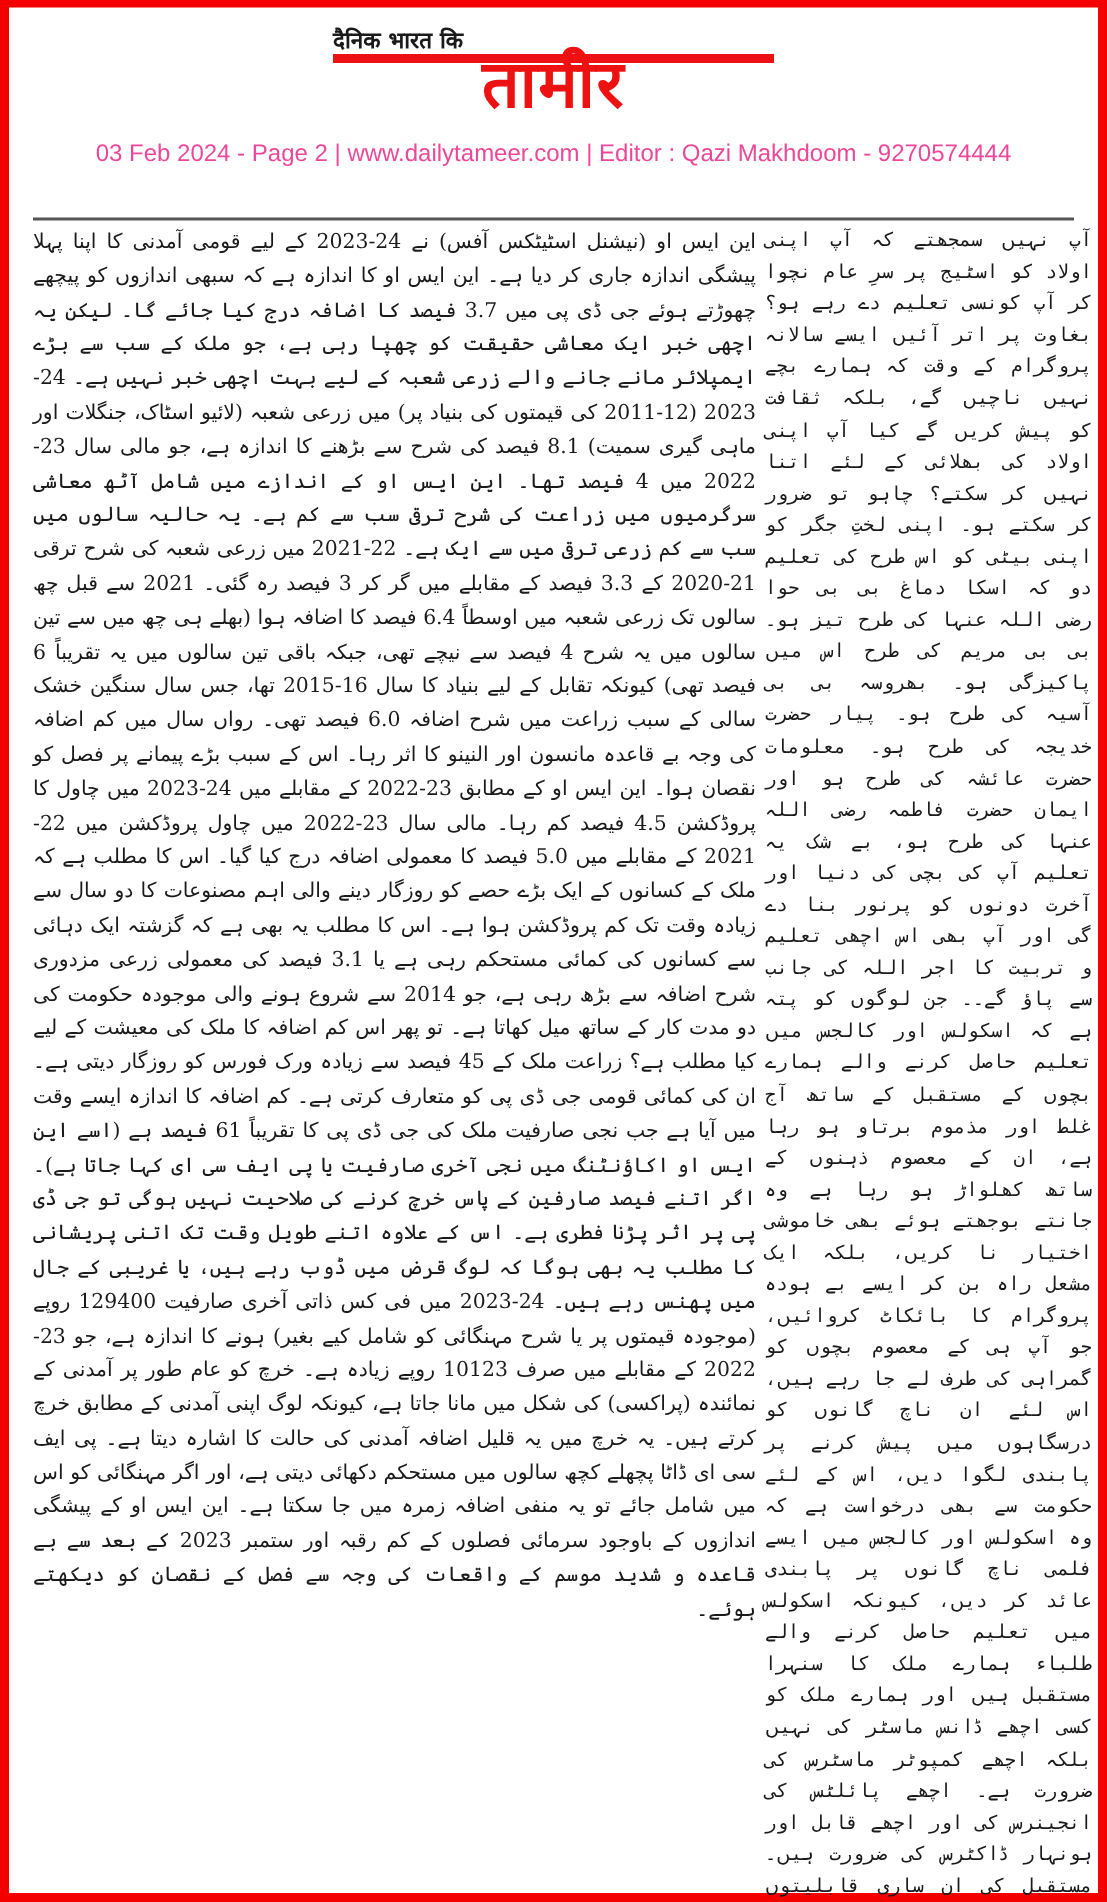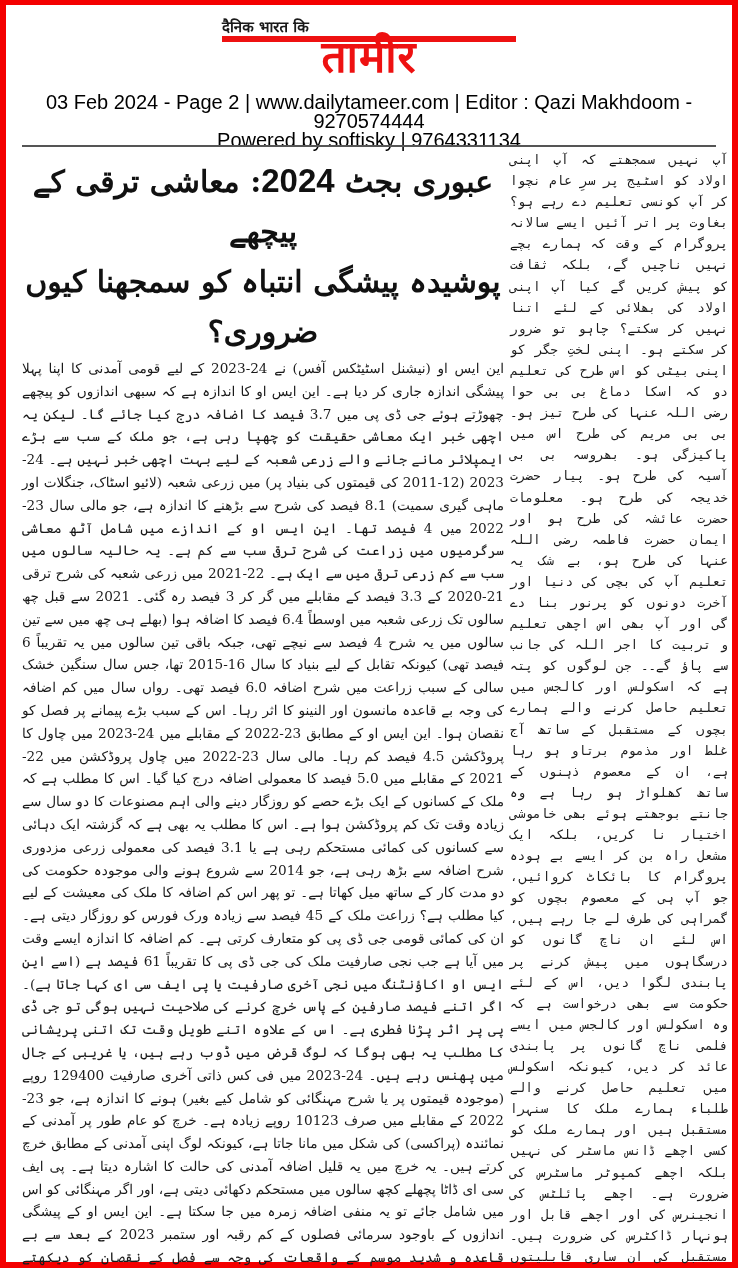--- a/index.html
+++ b/index.html
@@ -6,21 +6,21 @@
   body { width:738px; height:1268px; position:relative; overflow:hidden; font-family:"DejaVu Sans", sans-serif; }
   .frame {
     position:absolute; left:0; top:0; width:738px; height:1268px; box-sizing:border-box;
     border-top:5px solid #f40000; border-left:6px solid #f40000; border-bottom:6px solid #f40000; border-right:6px solid #f40000;
     background:#fff;
   }
   .masthead { position:absolute; left:0; right:0; top:6px; height:82px; text-align:center; }
   .tagline { position:absolute; left:222px; top:10px; font-size:15px; font-weight:bold; color:#1a1a1a; font-family:"DejaVu Serif", serif;text-align:right; }
   .logo-bar { position:absolute; left:222px; top:30px; width:294px; height:6px; background:#ee1111; }
   .logo { position:absolute; left:222px; top:20px; width:294px; text-align:center; font-size:44px; line-height:62px; font-weight:bold; color:#ee1111; font-family:"DejaVu Serif", serif; letter-spacing:1px; }
-  .info { position:absolute; left:0; right:0; top:93px; text-align:center; font-family:"Liberation Sans", sans-serif; font-size:20px; color:#000000; line-height:19px; }
+  .info { position:absolute; left:0; right:0; top:93px; text-align:center; font-family:"Liberation Sans", sans-serif; font-size:16px; color:#ec4899; line-height:19px; }
   .rule { position:absolute; left:22px; right:22px; top:145px; height:2px; background:#555; }
   .col-left { position:absolute; left:22px; top:150px; width:482px; height:1108px; direction:rtl; }
   .col-right { position:absolute; left:510px; top:150px; width:218px; height:1108px; direction:rtl; }
   .headline { font-family:"DejaVu Serif", serif; font-weight:bold; color:#111; text-align:center; font-size:30px; line-height:50px; margin:6px 0 0 0; }
   .headline .yr { font-family:"Liberation Sans", sans-serif; font-weight:900; font-size:33px; }
   .byline { text-align:center; font-family:"DejaVu Sans", sans-serif; font-weight:bold; font-size:17px; color:#111; margin:6px 0 0 0; line-height:22px; }
   .body-l p { margin:0; font-family:"DejaVu Serif", serif; font-size:13.6px; line-height:22.8px; color:#1a1a1a; text-align:justify; text-align-last:right; }
   .body-r p { margin:0; font-family:Liberation Mono, monospace; font-size:12.8px; line-height:21.1px; color:#1a1a1a; text-align:justify; text-align-last:right; }
 </style>
 </head>
@@ -29,33 +29,25 @@
 <div class="frame"></div>
 
 <div class="masthead">
   <div class="logo-bar"></div>
   <div class="tagline">दैनिक भारत कि</div>
   <div class="logo">तामीर</div>
 </div>
 
 <div class="info">
   <div>03 Feb 2024 - Page 2 | www.dailytameer.com | Editor : Qazi Makhdoom - 9270574444</div>
-  <div>Powered by softisky | 9764331134</div>
 </div>
 
 <div class="rule"></div>
 
 <div class="col-left">
-  <h1 class="headline">
-    <div>
-      <span>عبوری بجٹ</span>
-      <span class="yr">2024</span><span>: معاشی ترقی کے پیچھے</span>
-    </div>
-    <div>پوشیدہ پیشگی انتباہ کو سمجھنا کیوں ضروری؟</div>
-  </h1>
   <div class="body-l">
     <p>این ایس او (نیشنل اسٹیٹکس آفس) نے 24-2023 کے لیے قومی آمدنی کا اپنا پہلا پیشگی اندازہ جاری کر دیا ہے۔ این ایس او کا اندازہ ہے کہ سبھی اندازوں کو پیچھے چھوڑتے ہوئے جی ڈی پی میں 3.7 فیصد کا اضافہ درج کیا جائے گا۔ لیکن یہ اچھی خبر ایک معاشی حقیقت کو چھپا رہی ہے، جو ملک کے سب سے بڑے ایمپلائر مانے جانے والے زرعی شعبہ کے لیے بہت اچھی خبر نہیں ہے۔ 24-2023 (12-2011 کی قیمتوں کی بنیاد پر) میں زرعی شعبہ (لائیو اسٹاک، جنگلات اور ماہی گیری سمیت) 8.1 فیصد کی شرح سے بڑھنے کا اندازہ ہے، جو مالی سال 23-2022 میں 4 فیصد تھا۔ این ایس او کے اندازے میں شامل آٹھ معاشی سرگرمیوں میں زراعت کی شرح ترقی سب سے کم ہے۔ یہ حالیہ سالوں میں سب سے کم زرعی ترقی میں سے ایک ہے۔ 22-2021 میں زرعی شعبہ کی شرح ترقی 21-2020 کے 3.3 فیصد کے مقابلے میں گر کر 3 فیصد رہ گئی۔ 2021 سے قبل چھ سالوں تک زرعی شعبہ میں اوسطاً 6.4 فیصد کا اضافہ ہوا (بھلے ہی چھ میں سے تین سالوں میں یہ شرح 4 فیصد سے نیچے تھی، جبکہ باقی تین سالوں میں یہ تقریباً 6 فیصد تھی) کیونکہ تقابل کے لیے بنیاد کا سال 16-2015 تھا، جس سال سنگین خشک سالی کے سبب زراعت میں شرح اضافہ 6.0 فیصد تھی۔ رواں سال میں کم اضافہ کی وجہ بے قاعدہ مانسون اور النینو کا اثر رہا۔ اس کے سبب بڑے پیمانے پر فصل کو نقصان ہوا۔ این ایس او کے مطابق 23-2022 کے مقابلے میں 24-2023 میں چاول کا پروڈکشن 4.5 فیصد کم رہا۔ مالی سال 23-2022 میں چاول پروڈکشن میں 22-2021 کے مقابلے میں 5.0 فیصد کا معمولی اضافہ درج کیا گیا۔ اس کا مطلب ہے کہ ملک کے کسانوں کے ایک بڑے حصے کو روزگار دینے والی اہم مصنوعات کا دو سال سے زیادہ وقت تک کم پروڈکشن ہوا ہے۔ اس کا مطلب یہ بھی ہے کہ گزشتہ ایک دہائی سے کسانوں کی کمائی مستحکم رہی ہے یا 3.1 فیصد کی معمولی زرعی مزدوری شرح اضافہ سے بڑھ رہی ہے، جو 2014 سے شروع ہونے والی موجودہ حکومت کی دو مدت کار کے ساتھ میل کھاتا ہے۔ تو پھر اس کم اضافہ کا ملک کی معیشت کے لیے کیا مطلب ہے؟ زراعت ملک کے 45 فیصد سے زیادہ ورک فورس کو روزگار دیتی ہے۔ ان کی کمائی قومی جی ڈی پی کو متعارف کرتی ہے۔ کم اضافہ کا اندازہ ایسے وقت میں آیا ہے جب نجی صارفیت ملک کی جی ڈی پی کا تقریباً 61 فیصد ہے (اسے این ایس او اکاؤنٹنگ میں نجی آخری صارفیت یا پی ایف سی ای کہا جاتا ہے)۔ اگر اتنے فیصد صارفین کے پاس خرچ کرنے کی صلاحیت نہیں ہوگی تو جی ڈی پی پر اثر پڑنا فطری ہے۔ اس کے علاوہ اتنے طویل وقت تک اتنی پریشانی کا مطلب یہ بھی ہوگا کہ لوگ قرض میں ڈوب رہے ہیں، یا غریبی کے جال میں پھنس رہے ہیں۔ 24-2023 میں فی کس ذاتی آخری صارفیت 129400 روپے (موجودہ قیمتوں پر یا شرح مہنگائی کو شامل کیے بغیر) ہونے کا اندازہ ہے، جو 23-2022 کے مقابلے میں صرف 10123 روپے زیادہ ہے۔ خرچ کو عام طور پر آمدنی کے نمائندہ (پراکسی) کی شکل میں مانا جاتا ہے، کیونکہ لوگ اپنی آمدنی کے مطابق خرچ کرتے ہیں۔ یہ خرچ میں یہ قلیل اضافہ آمدنی کی حالت کا اشارہ دیتا ہے۔ پی ایف سی ای ڈاٹا پچھلے کچھ سالوں میں مستحکم دکھائی دیتی ہے، اور اگر مہنگائی کو اس میں شامل جائے تو یہ منفی اضافہ زمرہ میں جا سکتا ہے۔ این ایس او کے پیشگی اندازوں کے باوجود سرمائی فصلوں کے کم رقبہ اور ستمبر 2023 کے بعد سے بے قاعدہ و شدید موسم کے واقعات کی وجہ سے فصل کے نقصان کو دیکھتے ہوئے۔</p>
   </div>
 </div>
 
 <div class="col-right">
   <div class="body-r">
     <p>آپ نہیں سمجھتے کہ آپ اپنی اولاد کو اسٹیج پر سرِ عام نچوا کر آپ کونسی تعلیم دے رہے ہو؟ بغاوت پر اتر آئیں ایسے سالانہ پروگرام کے وقت کہ ہمارے بچے نہیں ناچیں گے، بلکہ ثقافت کو پیش کریں گے کیا آپ اپنی اولاد کی بھلائی کے لئے اتنا نہیں کر سکتے؟ چاہو تو ضرور کر سکتے ہو۔ اپنی لختِ جگر کو اپنی بیٹی کو اس طرح کی تعلیم دو کہ اسکا دماغ بی بی حوا رضی اللہ عنہا کی طرح تیز ہو۔ بی بی مریم کی طرح اس میں پاکیزگی ہو۔ بھروسہ بی بی آسیہ کی طرح ہو۔ پیار حضرت خدیجہ کی طرح ہو۔ معلومات حضرت عائشہ کی طرح ہو اور ایمان حضرت فاطمہ رضی اللہ عنہا کی طرح ہو، بے شک یہ تعلیم آپ کی بچی کی دنیا اور آخرت دونوں کو پرنور بنا دے گی اور آپ بھی اس اچھی تعلیم و تربیت کا اجر اللہ کی جانب سے پاؤ گے۔۔ جن لوگوں کو پتہ ہے کہ اسکولس اور کالجس میں تعلیم حاصل کرنے والے ہمارے بچوں کے مستقبل کے ساتھ آج غلط اور مذموم برتاو ہو رہا ہے، ان کے معصوم ذہنوں کے ساتھ کھلواڑ ہو رہا ہے وہ جانتے بوجھتے ہوئے بھی خاموشی اختیار نا کریں، بلکہ ایک مشعل راہ بن کر ایسے بے ہودہ پروگرام کا بائکاٹ کروائیں، جو آپ ہی کے معصوم بچوں کو گمراہی کی طرف لے جا رہے ہیں، اس لئے ان ناچ گانوں کو درسگاہوں میں پیش کرنے پر پابندی لگوا دیں، اس کے لئے حکومت سے بھی درخواست ہے کہ وہ اسکولس اور کالجس میں ایسے فلمی ناچ گانوں پر پابندی عائد کر دیں، کیونکہ اسکولس میں تعلیم حاصل کرنے والے طلباء ہمارے ملک کا سنہرا مستقبل ہیں اور ہمارے ملک کو کسی اچھے ڈانس ماسٹر کی نہیں بلکہ اچھے کمپوٹر ماسٹرس کی ضرورت ہے۔ اچھے پائلٹس کی انجینرس کی اور اچھے قابل اور ہونہار ڈاکٹرس کی ضرورت ہیں۔ مستقبل کی ان ساری قابلیتوں کو مدنظر رکھتے ہوئے اسکولس اور کالجس سے فلمی ناچ گانے ان برائیوں کو ختم کیا جائیں۔</p>
   </div>
 </div>

